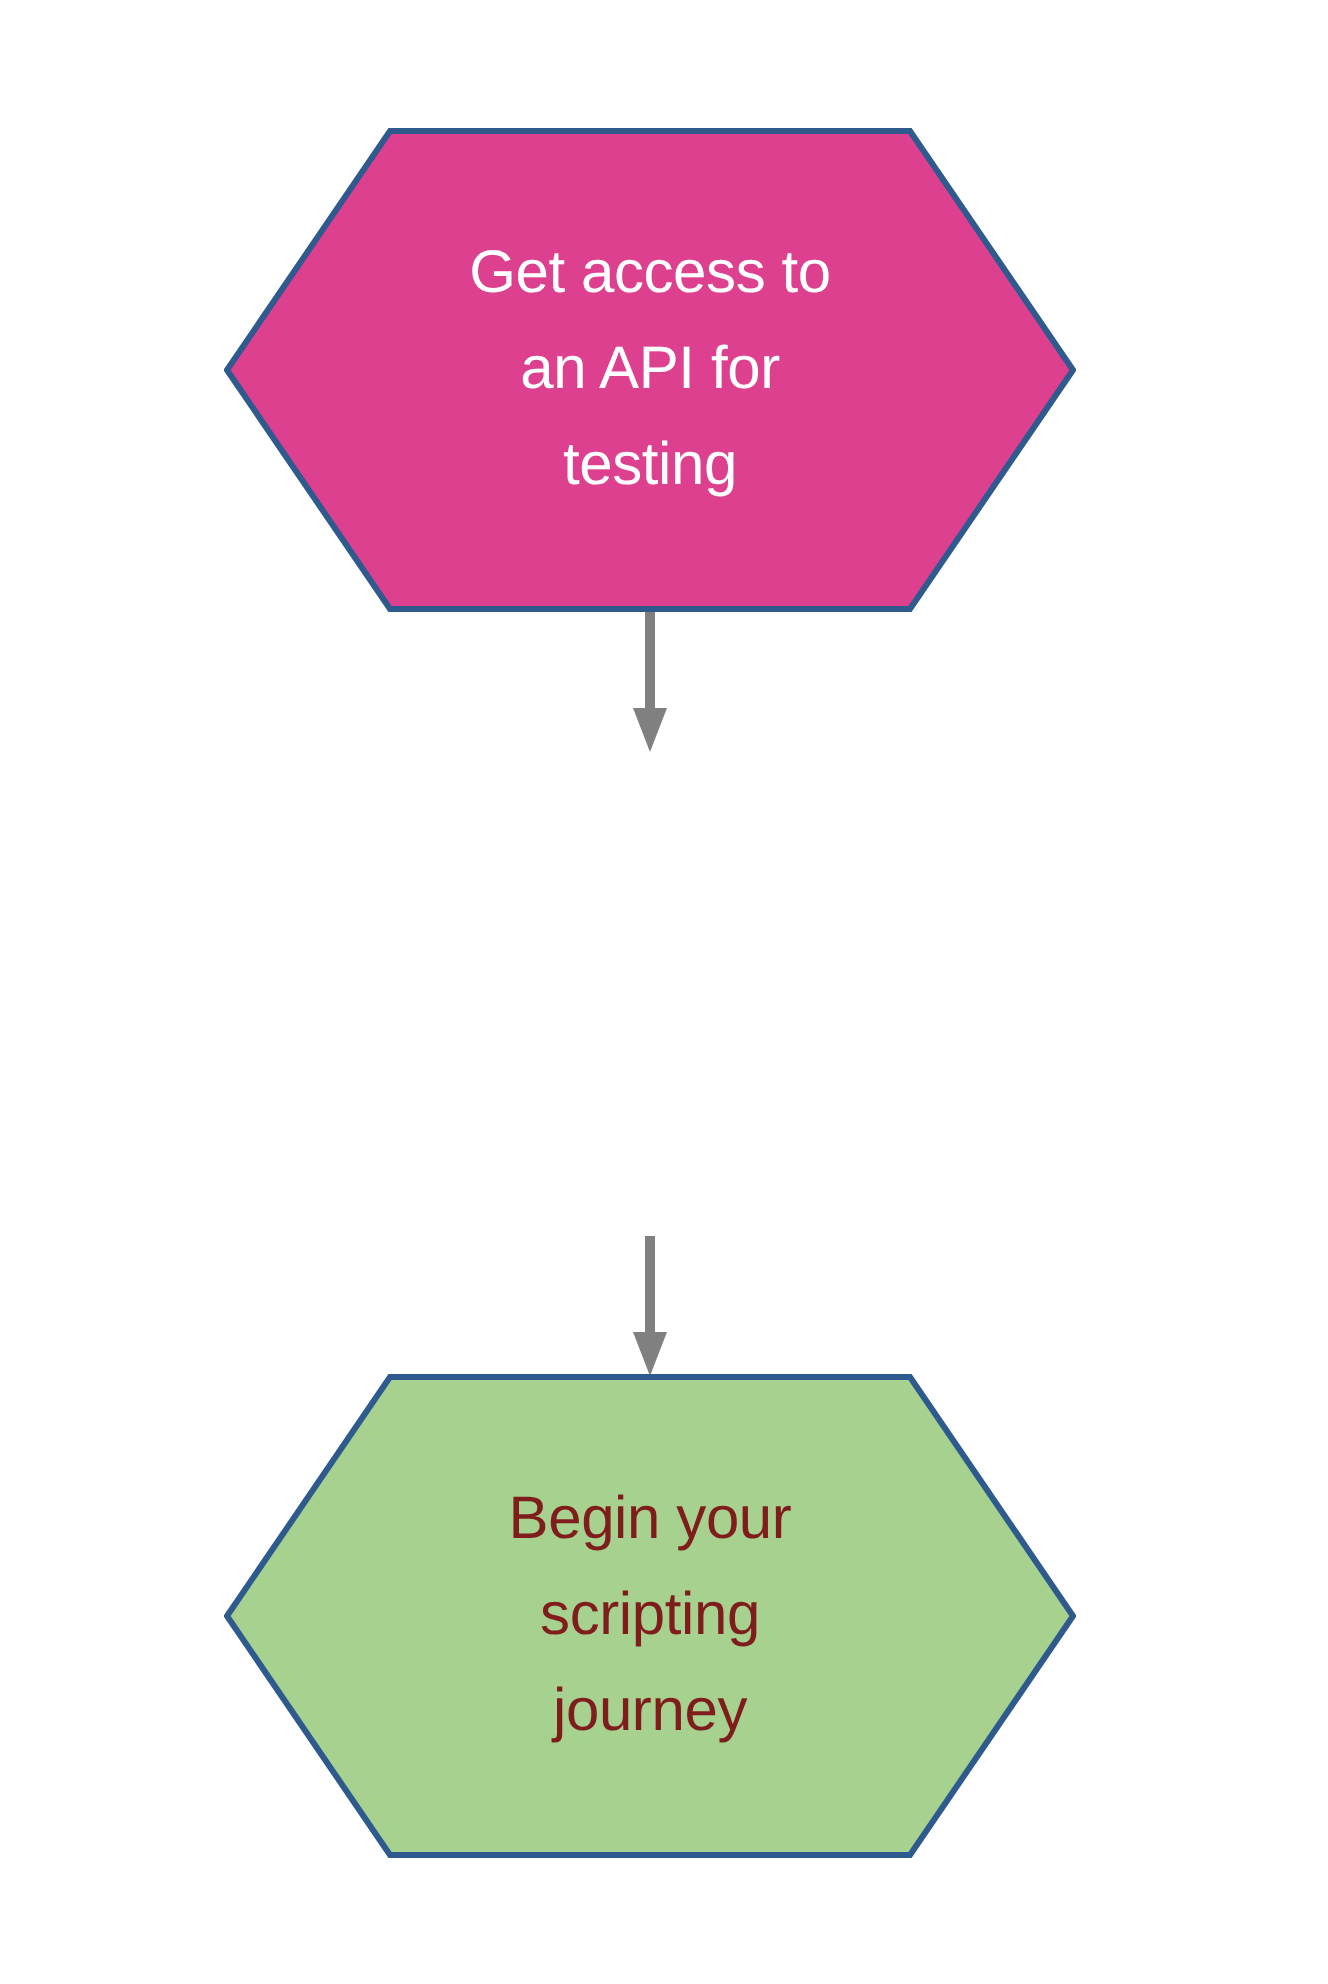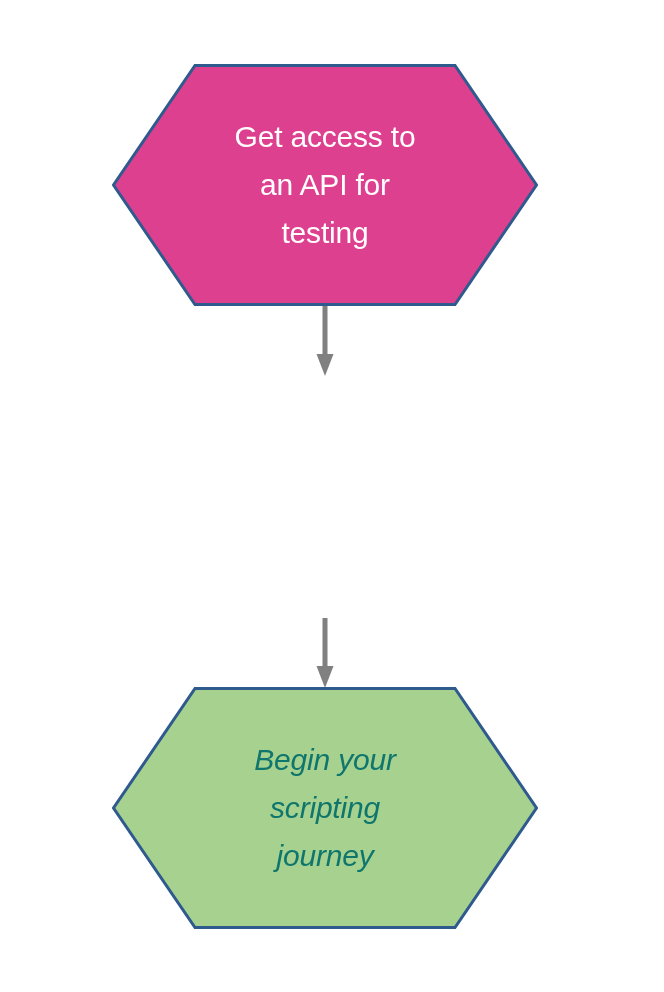--- a/index.html
+++ b/index.html
@@ -102,18 +102,18 @@
     <svg viewBox="0 0 38 71" preserveAspectRatio="none">
       <rect x="16.5" y="0" width="5" height="52" fill="#808080"></rect>
       <polygon points="10.5,48 27.5,48 19,70" fill="#808080"></polygon>
     </svg>
   </div>
 
   <div class="node node-3">
     <svg viewBox="0 0 426 242" preserveAspectRatio="none">
       <polygon points="83,1.5 343,1.5 424.5,121 343,240.5 83,240.5 1.5,121" fill="#A6D18E" stroke="#2E5A8E" stroke-width="3" stroke-linejoin="miter"></polygon>
     </svg>
-    <div class="node-label" style="color: #0f766e; font-style: italic;">Begin your
+    <div class="node-label" style="color: #7f1d1d;">Begin your
 scripting
 journey</div>
   </div>
 
 </div>
 
 </body></html>

